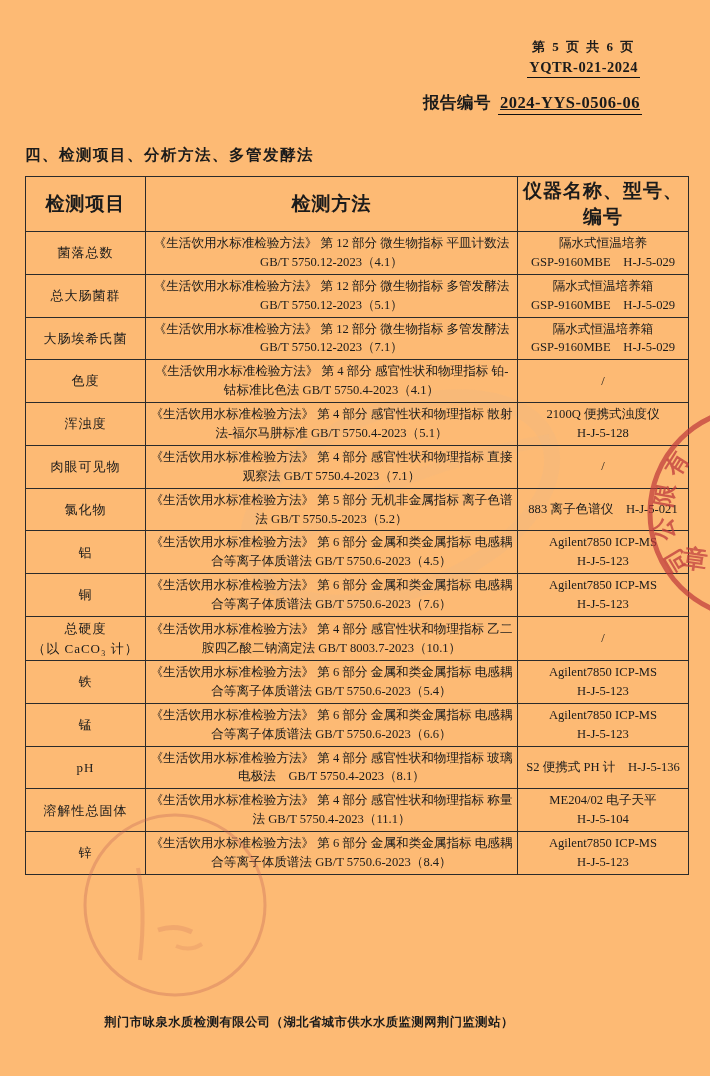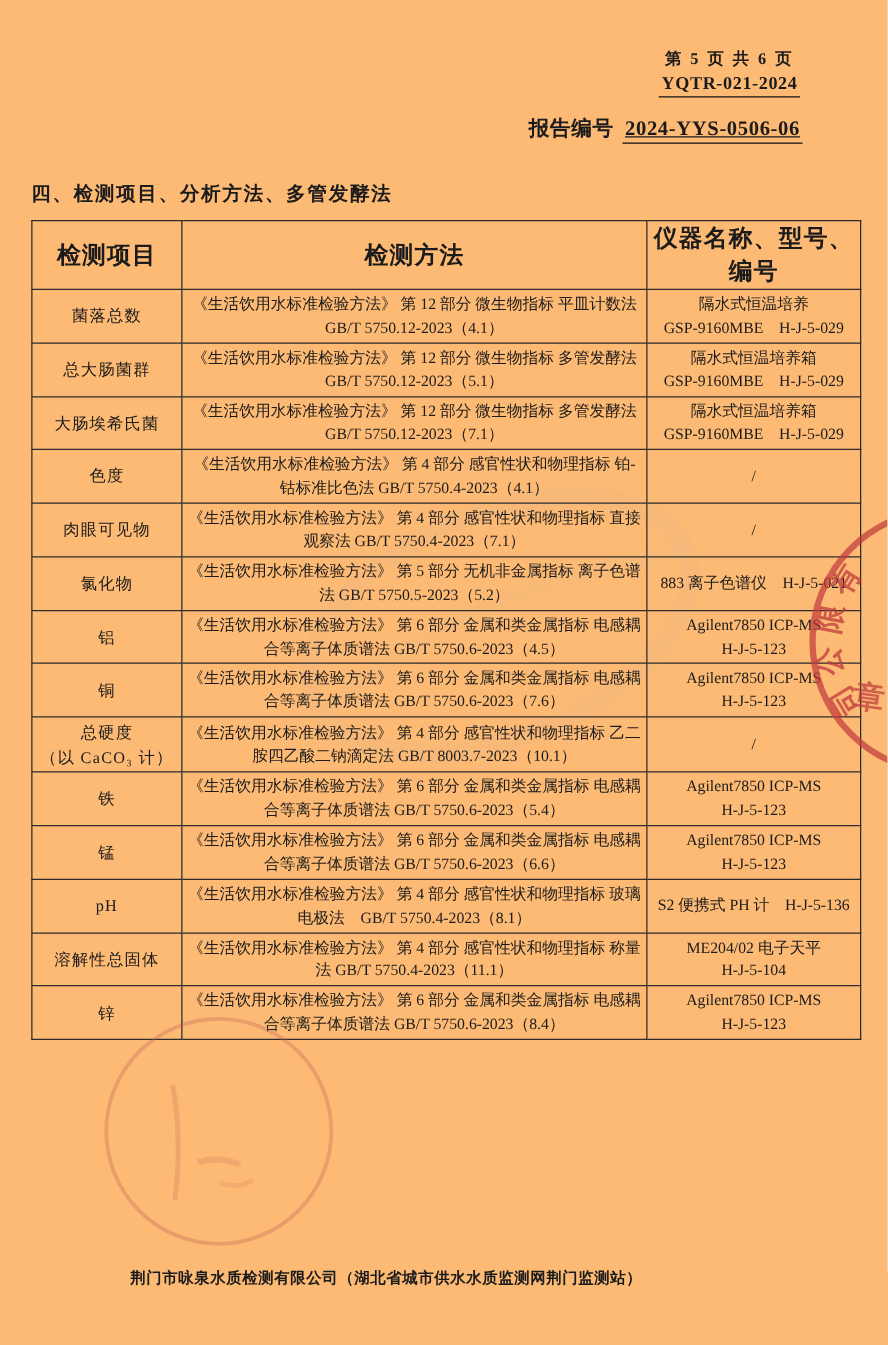--- a/index.html
+++ b/index.html
@@ -131,20 +131,26 @@
     </tr>
 
 
     <tr>
       <td class="item">色度</td>
       <td class="method">《生活饮用水标准检验方法》 第 4 部分 感官性状和物理指标 铂-钴标准比色法 GB/T 5750.4-2023（4.1）</td>
       <td class="instr">/</td>
     </tr>
 
 
+    <tr>
+      <td class="item">浑浊度</td>
+      <td class="method">《生活饮用水标准检验方法》 第 4 部分 感官性状和物理指标 散射法-福尔马肼标准 GB/T 5750.4-2023（5.1）</td>
+      <td class="instr">2100Q 便携式浊度仪
+H-J-5-128</td>
+    </tr>
 
     <tr>
       <td class="item">肉眼可见物</td>
       <td class="method">《生活饮用水标准检验方法》 第 4 部分 感官性状和物理指标 直接观察法 GB/T 5750.4-2023（7.1）</td>
       <td class="instr">/</td>
     </tr>
 
     <tr>
       <td class="item">氯化物</td>
       <td class="method">《生活饮用水标准检验方法》 第 5 部分 无机非金属指标 离子色谱法 GB/T 5750.5-2023（5.2）</td>

